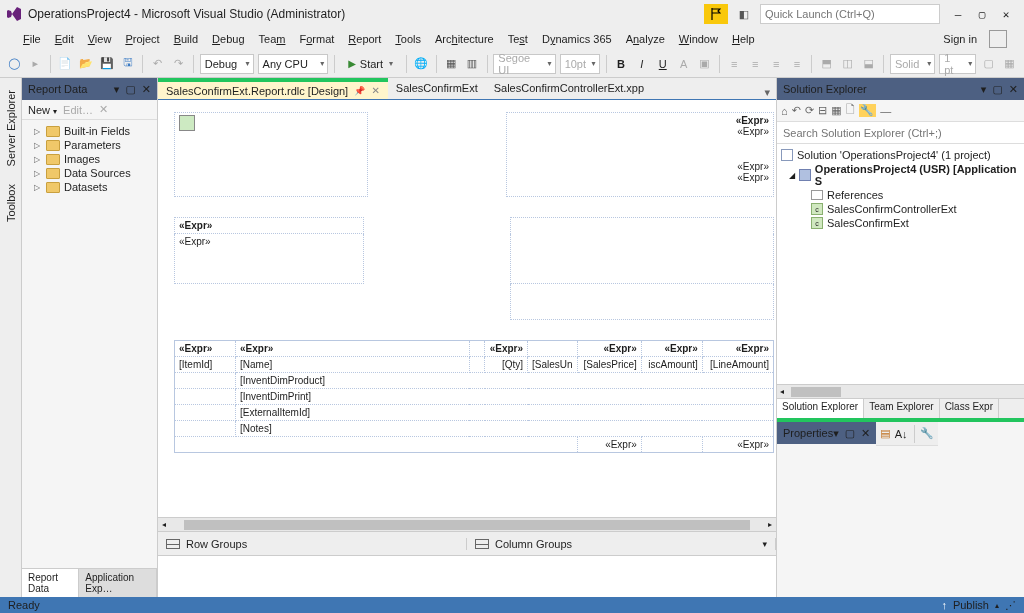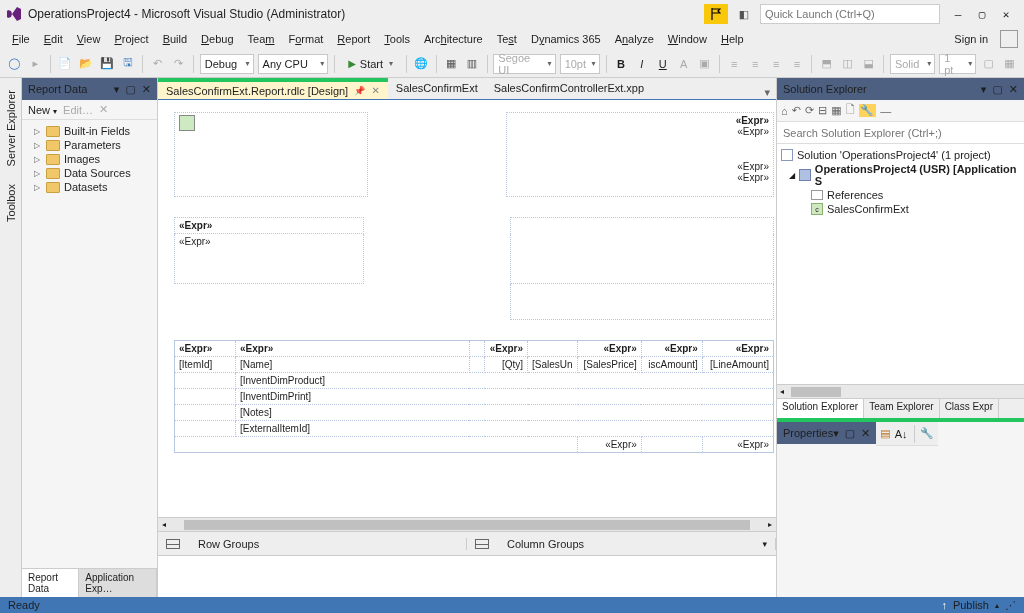--- a/index.html
+++ b/index.html
@@ -5,21 +5,21 @@
 *{box-sizing:border-box;margin:0;padding:0;font-family:'Segoe UI',Tahoma,sans-serif;font-size:11px;color:#1e1e1e}
 body{width:1024px;height:613px;background:#eee;overflow:hidden;display:flex;flex-direction:column}
 .titlebar{height:28px;background:#eee;display:flex;align-items:center;padding:0 6px;gap:6px}
 .vs-logo{width:16px;height:16px;display:inline-flex;align-items:center;justify-content:center}
 .title-text{flex:0 0 auto;font-size:12px}
 .title-spacer{flex:1}
 .flag{width:24px;height:20px;background:#f9c80b;display:flex;align-items:center;justify-content:center}
 .quick-launch{width:180px;height:20px;border:1px solid #ccc;padding:0 4px;background:#fff;color:#999}
 .winbtns{display:flex;gap:8px;padding:0 4px}
 .winbtn{width:16px;height:16px;display:flex;align-items:center;justify-content:center;font-family:monospace}
-.menubar{height:22px;background:#eee;display:flex;align-items:center;gap:2px;padding:0 6px}
+.menubar{height:22px;background:#eee;display:flex;align-items:center;gap:2px;padding:0 17px}
 .menuitem{padding:2px 6px;cursor:default}
 .menuitem u{text-decoration:underline}
 .signin{margin-left:auto;padding:2px 6px}
 .avatar{width:18px;height:18px;border:1px solid #999;margin-left:4px}
 .toolbar{height:28px;background:#eee;display:flex;align-items:center;gap:4px;padding:0 6px;border-bottom:1px solid #ccc}
 .tbtn{width:20px;height:20px;display:flex;align-items:center;justify-content:center;color:#555}
 .tsep{width:1px;height:18px;background:#ccc;margin:0 2px}
 .combo{height:20px;border:1px solid #c8c8c8;background:#fff;padding:0 14px 0 4px;position:relative;display:flex;align-items:center}
 .combo::after{content:'▾';position:absolute;right:3px;font-size:8px;color:#666}
 .startbtn{display:flex;align-items:center;gap:4px;height:20px;padding:0 6px;border:1px solid transparent}
@@ -45,21 +45,21 @@
 .doctab.active{background:#fff5cc;border-top:5px solid #22c55e}
 .doctab .pin{font-size:9px;color:#888}
 .doctab .x{font-size:10px;color:#888}
 .design-area{flex:1;background:#fff;overflow:auto;padding:12px 16px}
 .report-table{border:1px solid #b8c7e0}
 .rcell{border:1px dotted #b8c7e0;padding:2px 4px;font-size:10px;vertical-align:top}
 .expr{font-size:10px}
 .expr-b{font-weight:bold}
 .img-cell{width:16px;height:16px;border:1px solid #888;background:#cdeac2;display:inline-block}
 .groups-bar{height:24px;background:#eee;border-top:1px solid #ccc;display:flex;align-items:center}
-.group-half{flex:1;display:flex;align-items:center;padding:0 8px;gap:18px;border-right:1px solid #ccc}
+.group-half{flex:1;display:flex;align-items:center;padding:0 8px;gap:6px;border-right:1px solid #ccc}
 .grid-icon{width:14px;height:10px;border:1px solid #666;display:inline-block;position:relative}
 .grid-icon::before{content:'';position:absolute;top:4px;left:0;right:0;height:1px;background:#666}
 .groups-body{height:42px;background:#fff;border-top:1px solid #ccc}
 .rightpane{width:248px;background:#f5f5f5;border-left:1px solid #ccc;display:flex;flex-direction:column}
 .se-toolbar{height:22px;display:flex;align-items:center;gap:4px;padding:0 4px;border-bottom:1px solid #ddd;background:#f5f5f5}
 .se-toolbar span{color:#666;font-size:11px}
 .se-search{height:22px;border-bottom:1px solid #ddd}
 .se-search input{width:100%;height:100%;border:none;padding:0 6px;background:#fff;color:#999}
 .se-tree{flex:1;padding:4px 2px;overflow:hidden;background:#fff}
 .se-item{display:flex;align-items:center;gap:4px;padding:1px 2px}
@@ -312,25 +312,25 @@
         <tr>
               <td class="rcell"></td>
               <td class="rcell" colspan="7">[InventDimProduct]</td>
             </tr>
         <tr>
               <td class="rcell"></td>
               <td class="rcell" colspan="7">[InventDimPrint]</td>
             </tr>
         <tr>
               <td class="rcell"></td>
+              <td class="rcell" colspan="7">[ExternalItemId]</td>
+            </tr>
+        <tr>
+              <td class="rcell"></td>
               <td class="rcell" colspan="7">[Notes]</td>
-            </tr>
-        <tr>
-              <td class="rcell"></td>
-              <td class="rcell" colspan="7">[ExternalItemId]</td>
             </tr>
         <tr>
               <td class="rcell" colspan="5"></td>
               <td class="rcell" style="text-align:right">«Expr»</td>
               <td class="rcell"></td>
               <td class="rcell" style="text-align:right">«Expr»</td>
             </tr>
       </tbody>
         </table>
     </div>
@@ -381,20 +381,24 @@
           <span>Solution 'OperationsProject4' (1 project)</span>
         </div>
       <div class="se-item" style="padding-left:10px">
           <span style="font-size:8px">◢</span>
           <span class="proj-icon"></span>
           <b>OperationsProject4 (USR) [Application S</b>
         </div>
       <div class="se-item" style="padding-left:32px">
           <span style="width:12px;height:10px;border:1px solid #999;display:inline-block"></span>
           <span>References</span>
+        </div>
+      <div class="se-item" style="padding-left:32px">
+          <span class="cs-icon">c</span>
+          <span>SalesConfirmControllerExt</span>
         </div>
       <div class="se-item" style="padding-left:32px">
           <span class="cs-icon">c</span>
           <span>SalesConfirmExt</span>
         </div>
     </div>
     <div class="se-scrollbar">
         <span style="font-size:8px;padding:0 3px">◂</span>
         <div class="se-thumb"></div>
       </div>

